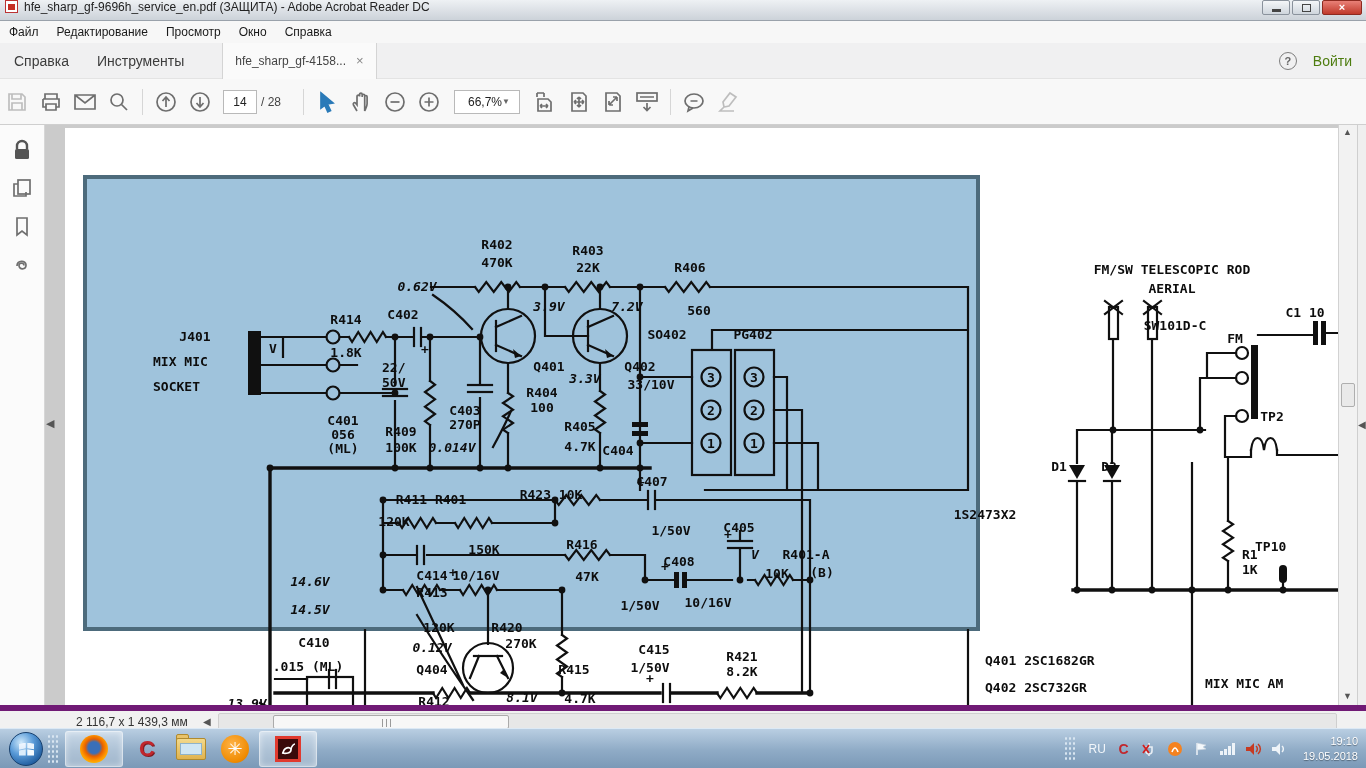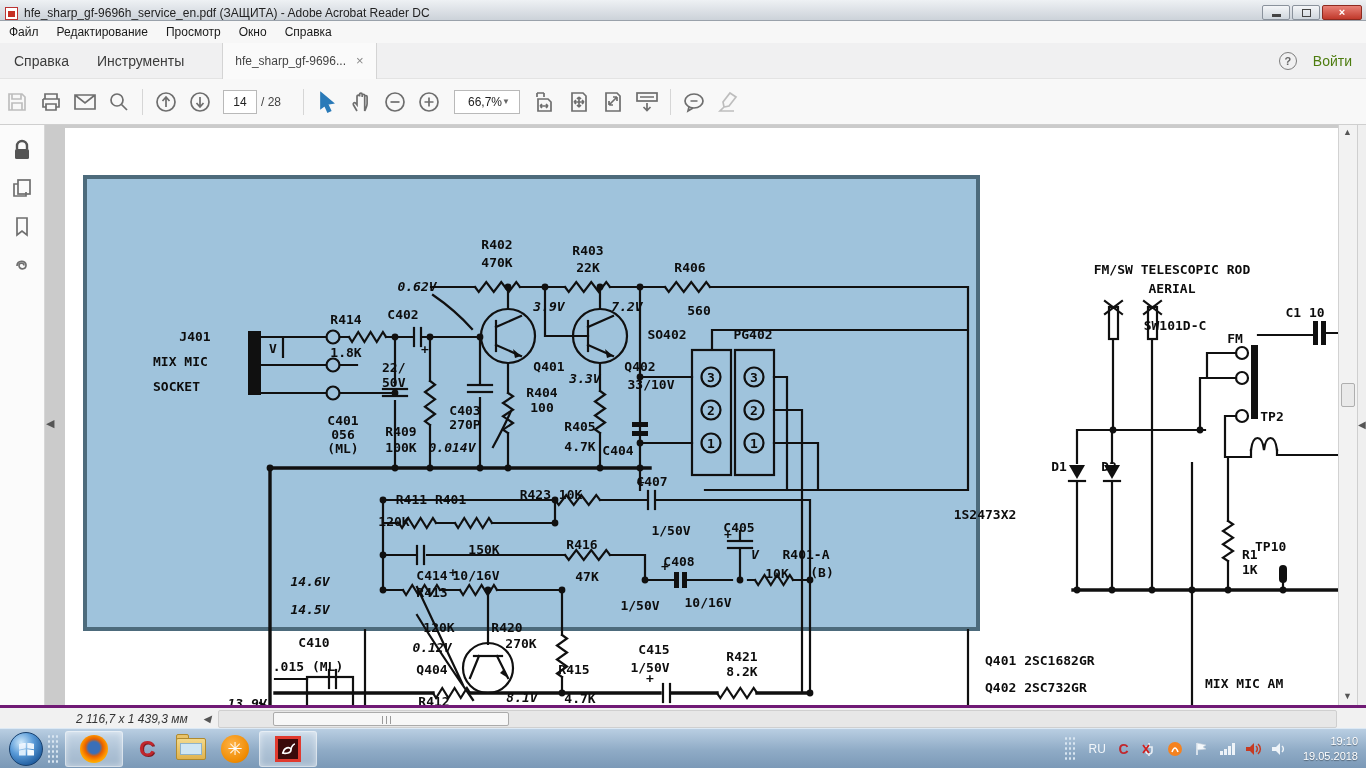--- a/index.html
+++ b/index.html
@@ -3,21 +3,21 @@
 <meta charset="utf-8">
 <style>
   html,body{margin:0;padding:0;background:#000;}
   *{box-sizing:border-box;}
   .screen{position:relative;width:1366px;height:768px;overflow:hidden;
           font-family:"Liberation Sans",sans-serif;background:#cbcbcb;}
 
   
   .titlebar{position:absolute;left:0;top:0;width:1366px;height:21px;
     background:linear-gradient(#eef1f4,#ccd2d9);border-bottom:1px solid #9aa2ab;
-    display:flex;align-items:flex-end;font-size:12px;color:#222;}
+    display:flex;align-items:flex-start;font-size:12px;color:#222;}
   .pdficon{width:13px;height:13px;margin:0 6px 0 5px;background:#fff;border:1px solid #b33;
     position:relative;}
   .pdficon::after{content:"";position:absolute;left:2px;top:3px;width:7px;height:6px;background:#c62f24;}
   .winbtns{margin-left:auto;display:flex;gap:2px;padding-right:4px;}
   .wbtn{width:28px;height:15px;border:1px solid #8a929c;border-radius:2px;
     background:linear-gradient(#f4f6f8,#cfd6dd);display:flex;align-items:center;justify-content:center;
     font-size:11px;color:#333;line-height:1;}
   .wbtn.close{width:40px;background:linear-gradient(#e98177,#c0392b);color:#fff;border-color:#8d2a20;font-weight:bold;}
   .wbtn .minbar{width:9px;height:3px;background:#444;margin-top:6px;}
   .wbtn .maxbox{width:9px;height:8px;border:1.5px solid #444;}
@@ -66,21 +66,21 @@
     border-left:1px solid #d2d2d2;}
   .vthumb{position:absolute;left:2px;top:258px;width:14px;height:24px;background:#e9e9e9;
     border:1px solid #aeaeae;border-radius:2px;}
   .sarrow{position:absolute;left:4px;font-size:9px;color:#555;}
   .rstrip{position:absolute;left:1357px;top:0;width:9px;height:580px;background:#efefef;
     border-left:1px solid #cfcfcf;}
   .rstrip .collapse{position:absolute;left:0;top:294px;font-size:10px;color:#555;}
 
   
   .statusrow{position:absolute;left:0;top:705px;width:1366px;height:23px;background:#f1f1f1;
-    border-top:3px solid #701a75;font-size:12px;color:#333;font-style:italic;}
+    border-top:6px solid #701a75;font-size:12px;color:#333;}
   .dimtext{position:absolute;left:76px;top:4px;}
   .hleft{position:absolute;left:203px;top:5px;font-size:10px;color:#555;}
   .htrack{position:absolute;left:218px;top:2px;width:1119px;height:18px;background:#e7e7e7;
     border:1px solid #cfcfcf;border-radius:2px;}
   .hthumb{position:absolute;left:54px;top:1px;width:236px;height:14px;background:#f7f7f7;
     border:1px solid #ababab;border-radius:2px;}
   .hgrip{position:absolute;left:108px;top:3px;width:12px;height:8px;
     background:repeating-linear-gradient(90deg,#9a9a9a 0 1px,transparent 1px 4px);}
 
   
@@ -159,21 +159,21 @@
     <div class="menuitem">Редактирование</div>
     <div class="menuitem">Просмотр</div>
     <div class="menuitem">Окно</div>
     <div class="menuitem">Справка</div>
   </div>
 
   <div class="tabbar">
     <div class="apptab">Справка</div>
     <div class="apptab">Инструменты</div>
     <div class="doctab">
-      <span>hfe_sharp_gf-9696...</span>
+      <span>hfe_sharp_gf-4158...</span>
       <span class="tabclose">×</span>
     </div>
     <div class="tabbar-right">
       <div class="helpcirc">?</div>
       <div class="signin">Войти</div>
     </div>
   </div>
 
   <div class="toolbar">
     <div class="tbtn disabled">

